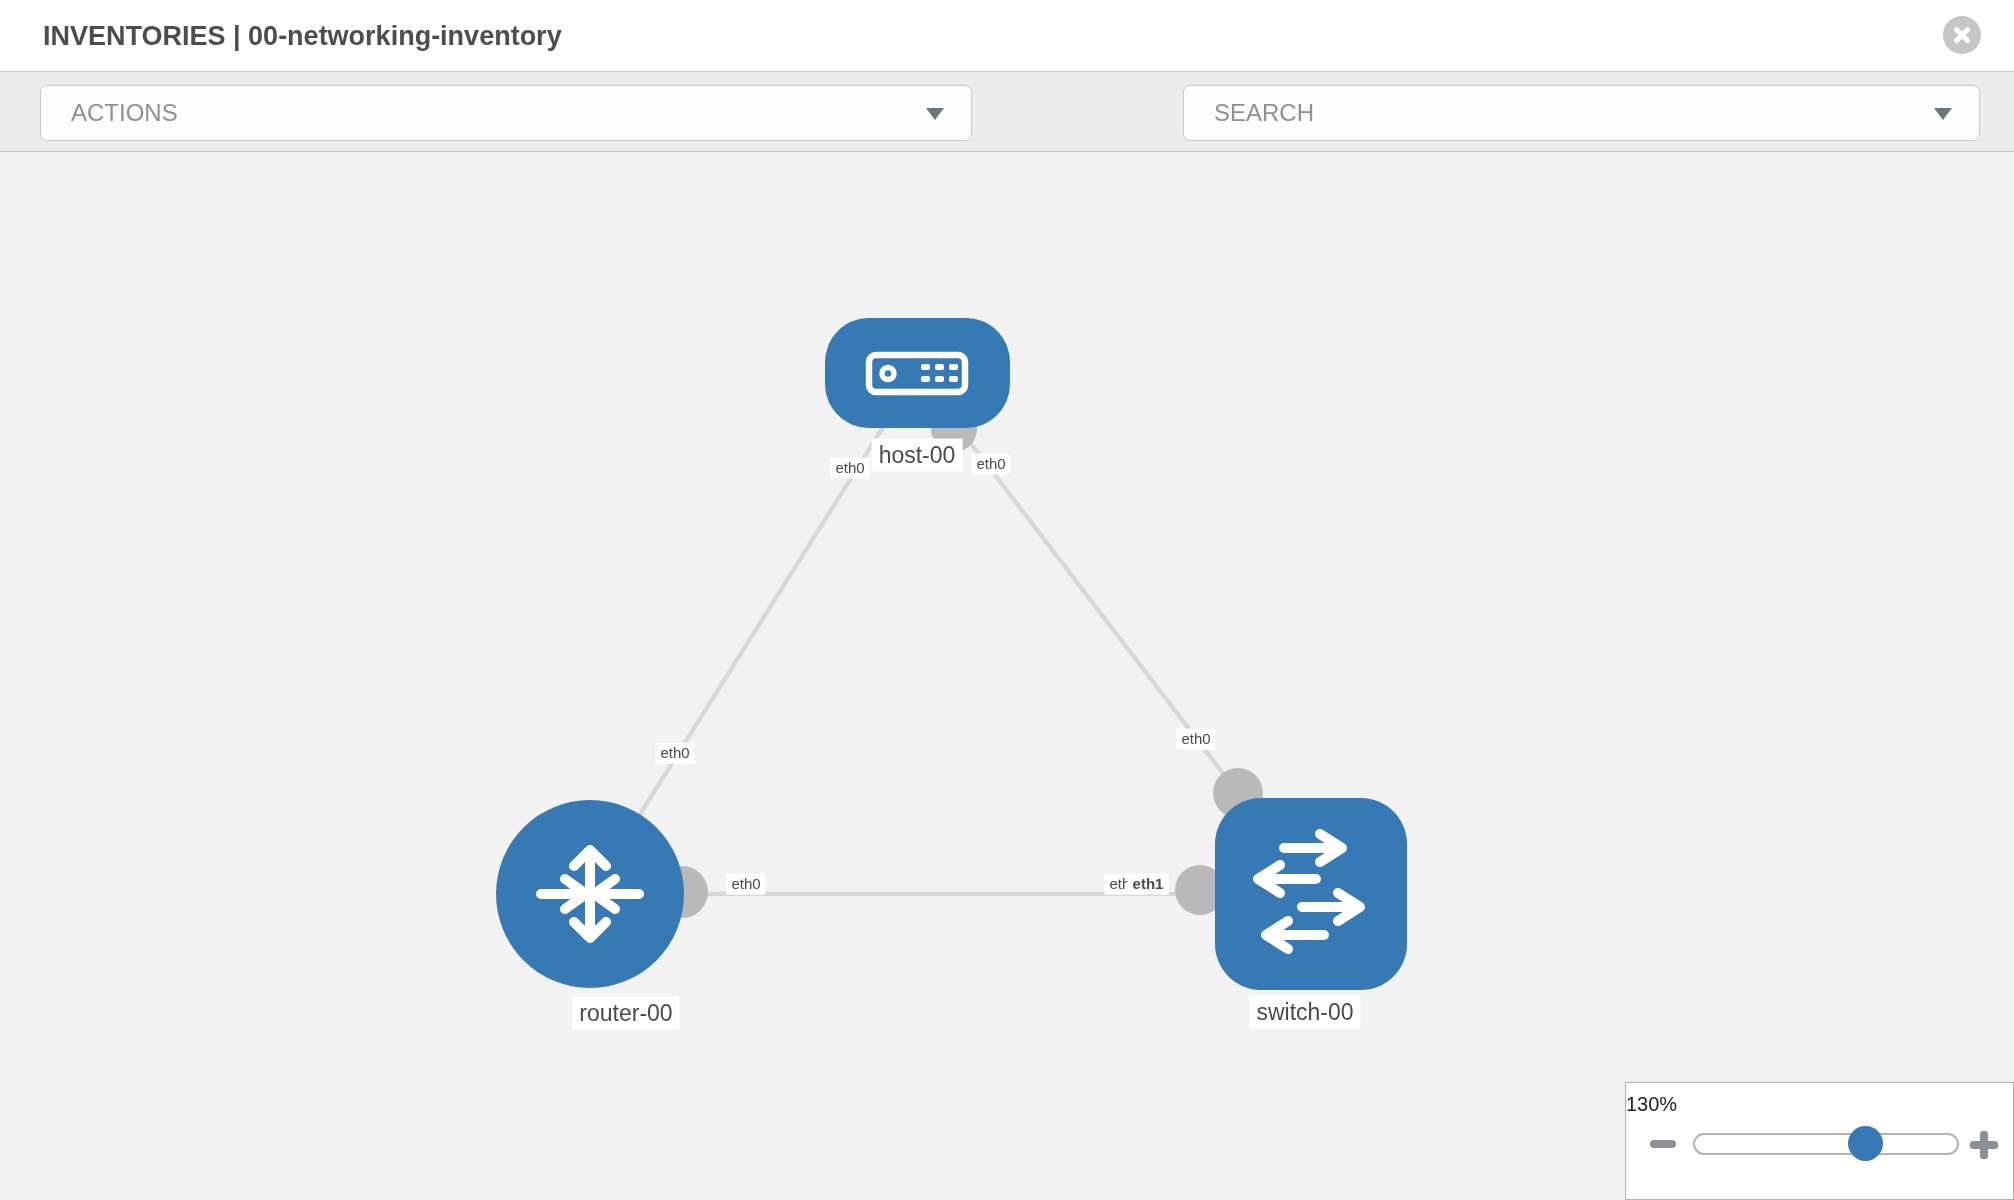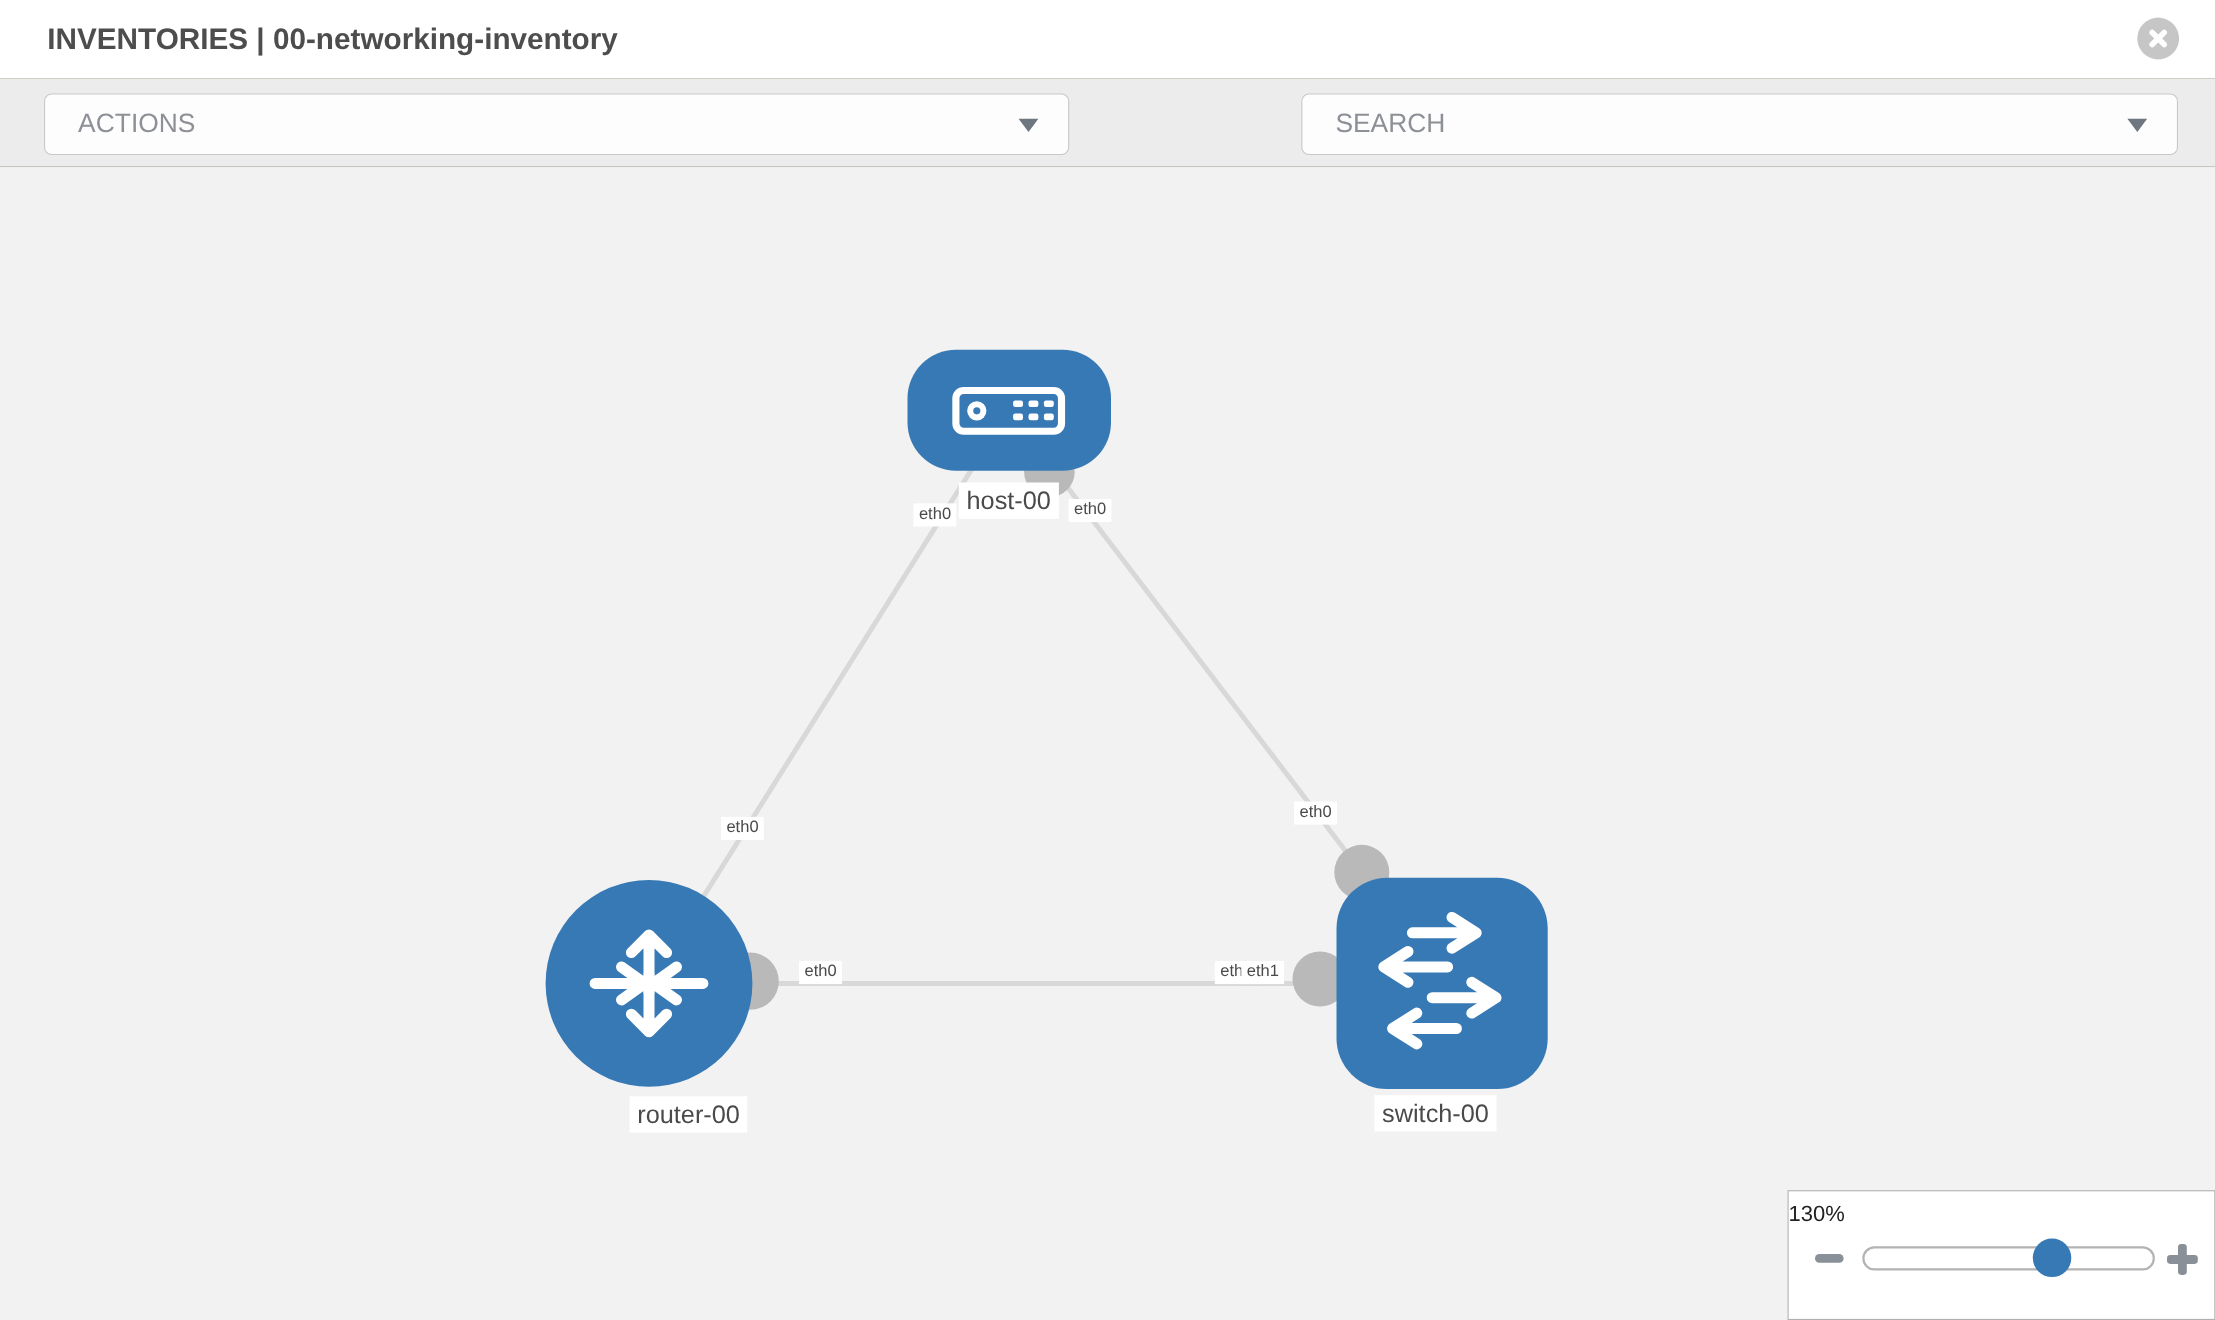--- a/index.html
+++ b/index.html
@@ -1,21 +1,21 @@
 <!DOCTYPE html>
 <html><head>
 <meta charset="utf-8">
 <style>
   html,body{margin:0;padding:0;}
   body{
     width:2014px;height:1200px;
     font-family:"Liberation Sans","DejaVu Sans",sans-serif;
     background:#f2f2f2;
   }
-  .app{position:relative;width:2014px;height:1200px;background:#fef9c3;overflow:hidden;}
+  .app{position:relative;width:2014px;height:1200px;background:#0369a1;overflow:hidden;}
 
   
   .hdr{position:absolute;top:0;left:0;width:2014px;height:71px;background:#ffffff;border-bottom:1px solid #c9c9c9;}
   .title{position:absolute;left:43px;top:50%;transform:translateY(-50%);
          font-size:27px;font-weight:bold;color:#4d4d4d;white-space:nowrap;}
   .close-btn{position:absolute;right:33px;top:16px;width:38px;height:38px;border-radius:50%;
              background:#c6c6c6;border:none;padding:0;display:flex;align-items:center;justify-content:center;cursor:pointer;}
 
   
   .tbar{position:absolute;top:72px;left:0;width:2014px;height:79px;background:#ececec;border-bottom:1px solid #c2c2c2;}
@@ -144,21 +144,21 @@
 
     <div class="lbl node" style="left:917px;top:303px;">host-00</div>
     <div class="lbl node" style="left:626px;top:861px;">router-00</div>
     <div class="lbl node" style="left:1305px;top:860px;">switch-00</div>
 
     <div class="lbl iface" style="left:850px;top:316px;">eth0</div>
     <div class="lbl iface" style="left:991px;top:312px;">eth0</div>
     <div class="lbl iface" style="left:675px;top:601px;">eth0</div>
     <div class="lbl iface" style="left:746px;top:732px;">eth0</div>
     <div class="lbl iface" style="left:1124px;top:732px;">eth0</div>
-    <div class="lbl iface" style="left:1148px;top:732px;">eth1</div>
+    <div class="lbl iface" style="left:1148px;top:732px;font-weight:bold;">eth1</div>
     <div class="lbl iface" style="left:1196px;top:587px;">eth0</div>
   </div>
 
   <div class="zoom-panel">
     <div class="zoom-level">130%</div>
 
     <button class="zbtn zoom-minus" aria-label="−">
       <span class="bar"></span>
     </button>
 

